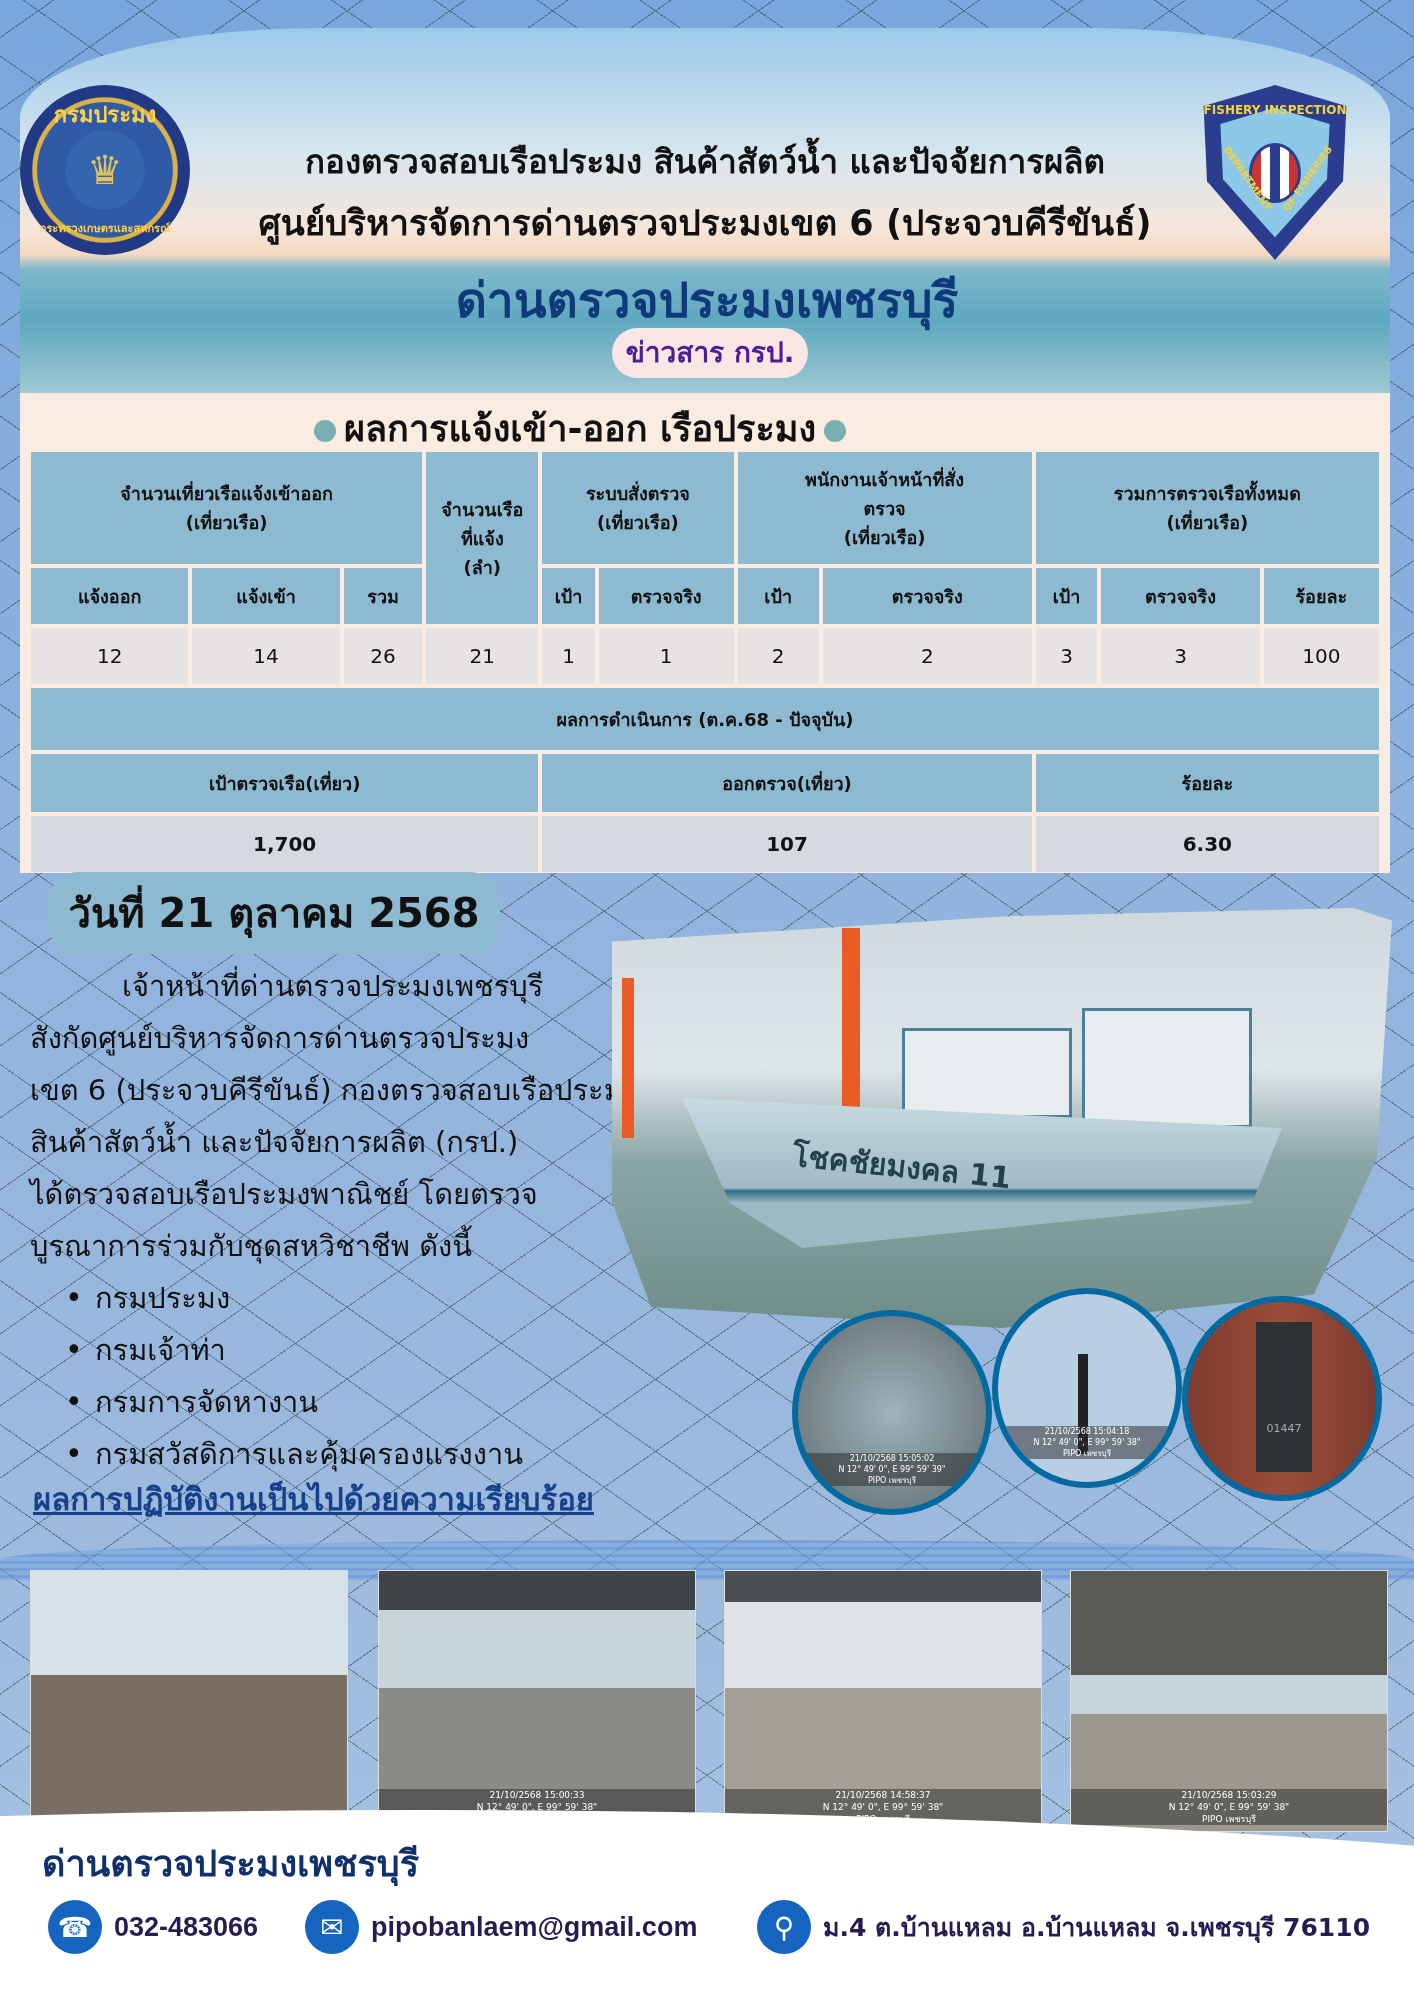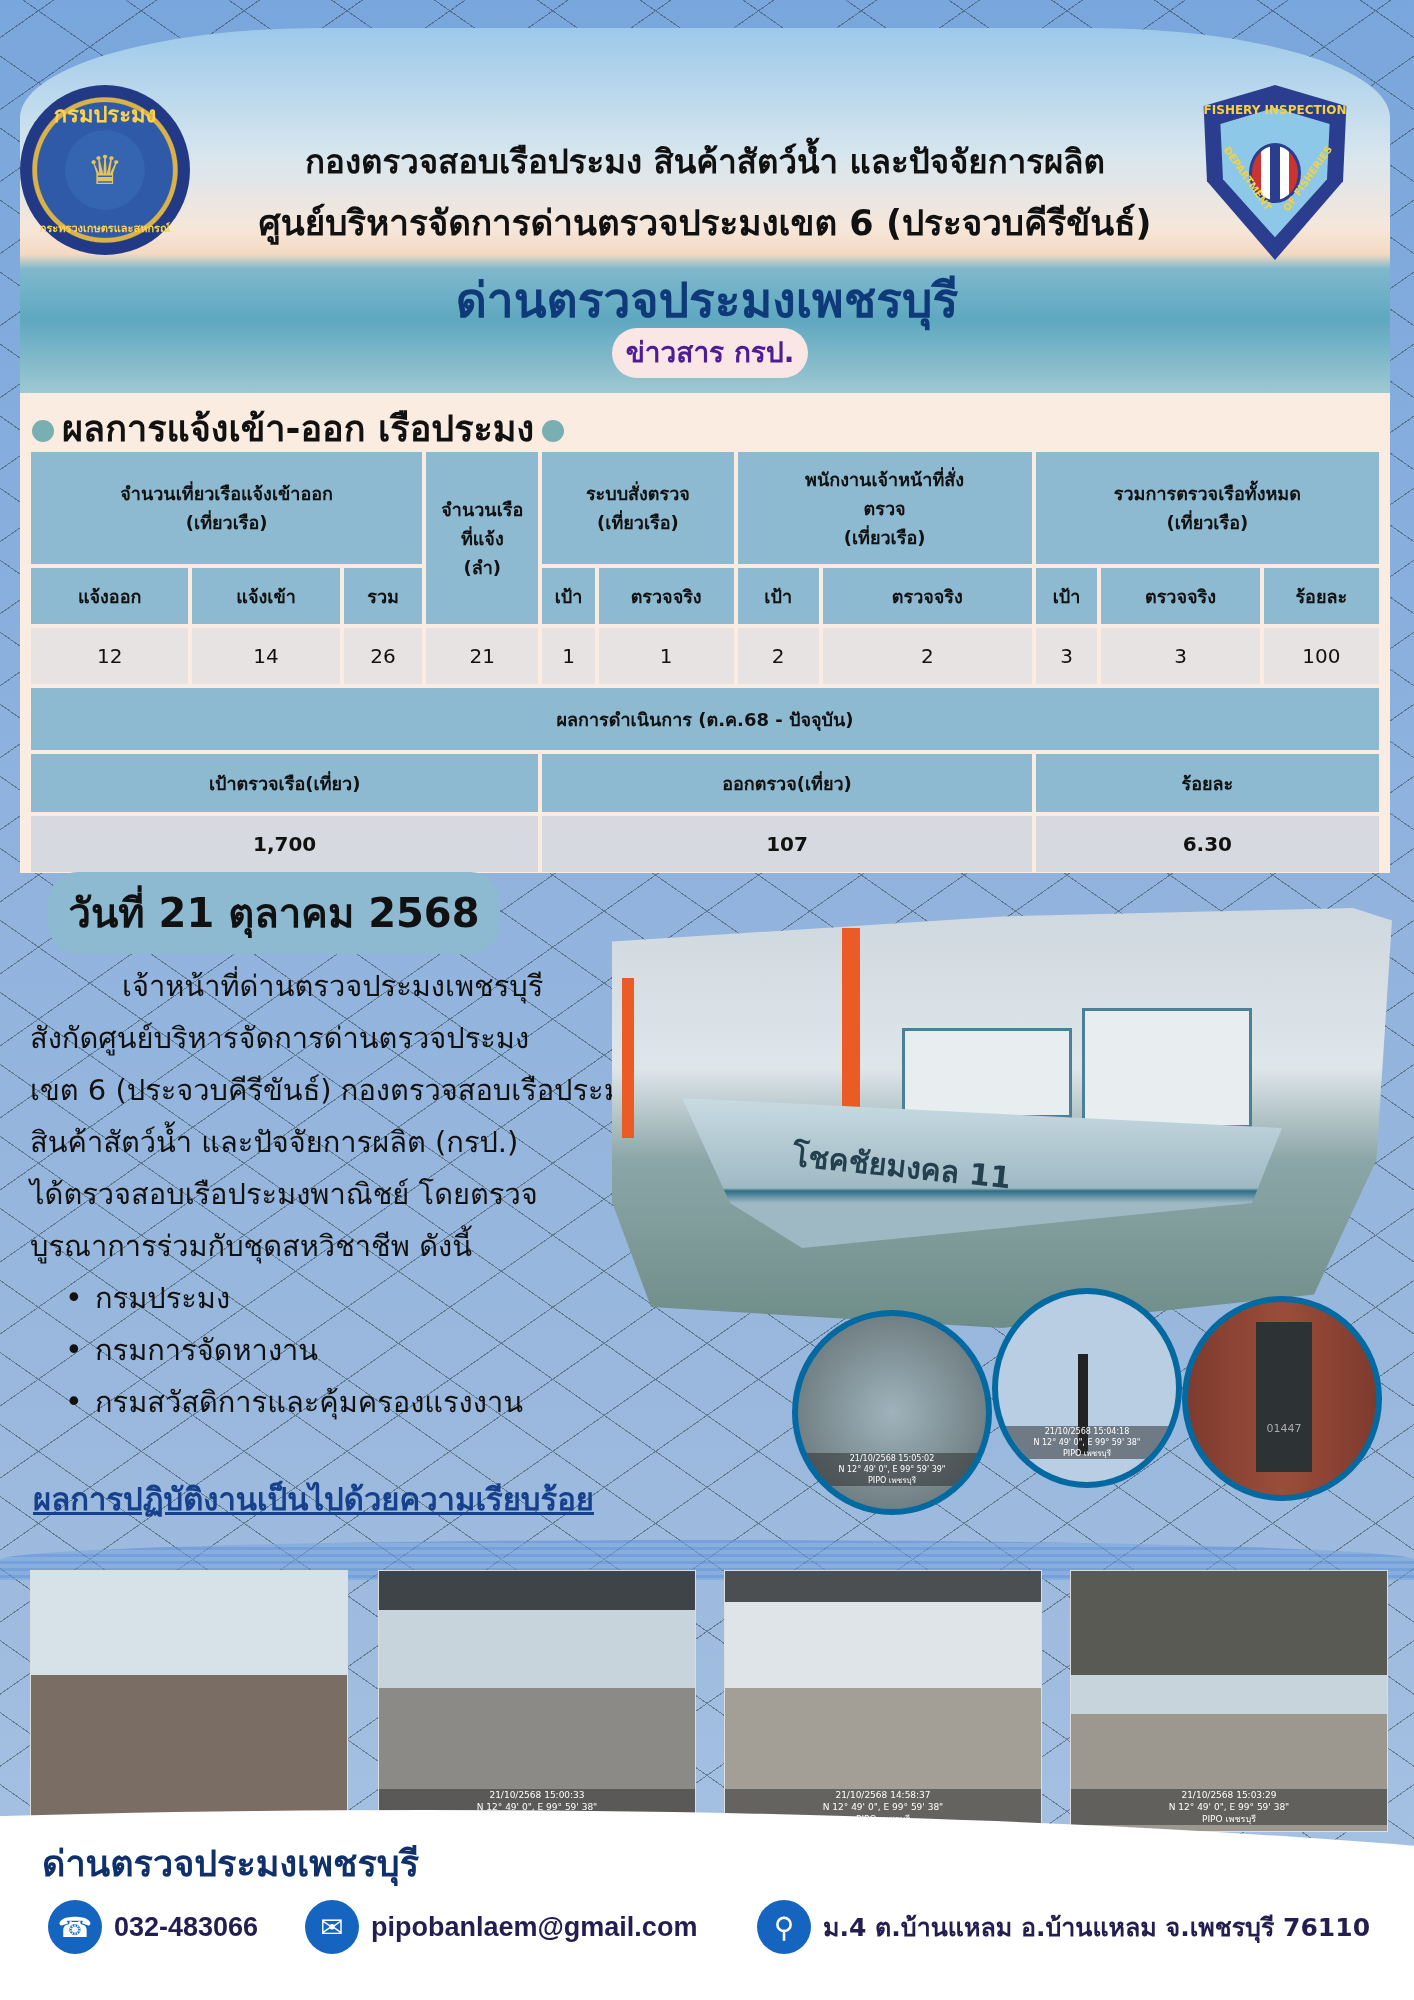--- a/index.html
+++ b/index.html
@@ -20,21 +20,21 @@
   .logo-right .emb { width: 52px; height: 60px; border-radius: 50%; background: linear-gradient(90deg,#c33 0 20%,#fff 20% 40%,#2b3d8f 40% 60%,#fff 60% 80%,#c33 80%); border: 3px solid #2b3d8f; }
   .logo-right .ttop { position: absolute; top: 18px; left: 0; right: 0; text-align: center; font-size: 12px; font-weight: bold; color: #f5d33a; }
   .logo-right .tleft { position: absolute; top: 88px; left: 20px; font-size: 10px; font-weight: bold; color: #f5d33a; transform: rotate(55deg); }
   .logo-right .tright { position: absolute; top: 88px; right: 14px; font-size: 10px; font-weight: bold; color: #f5d33a; transform: rotate(-55deg); }
   .hdr1, .hdr2 { position: absolute; left: 210px; width: 990px; text-align: center; font-weight: bold; color: #111; }
   .hdr1 { top: 135px; font-size: 33px; }
   .hdr2 { top: 195px; font-size: 35px; }
   .title-main { position: absolute; top: 262px; left: 0; width: 1414px; text-align: center; font-size: 48px; font-weight: bold; color: #0f3a7a; }
   .news-pill { position: absolute; top: 328px; left: 612px; width: 196px; height: 50px; border-radius: 25px; background: #fbe6e6; color: #4c1d95; font-weight: bold; font-size: 28px; text-align: center; line-height: 50px; }
   .panel { position: absolute; left: 20px; top: 393px; width: 1370px; height: 480px; background: #fbece2; }
-  .sec-title { position: absolute; top: 400px; left: 0; width: 1160px; font-size: 36px; font-weight: bold; color: #111; margin-left: 24px; }
+  .sec-title { position: absolute; top: 400px; left: 0; width: 1160px; text-align: center; font-size: 36px; font-weight: bold; color: #111; }
   .dot { display: inline-block; width: 22px; height: 22px; border-radius: 50%; background: #79aeb3; vertical-align: middle; margin: 0 8px; }
   table.stats { position: absolute; left: 27px; top: 448px; width: 1356px; border-collapse: separate; border-spacing: 4px; font-family: "DejaVu Sans", sans-serif; }
   table.stats td { text-align: center; vertical-align: middle; font-size: 18px; }
   .th { background: #8db9d1; color: #111; font-weight: bold; }
   .td { background: #e7e3e2; color: #111; font-size: 20px !important; }
   .td2 { background: #d6dae0; font-weight: bold; }
   .date-pill { position: absolute; left: 48px; top: 872px; width: 452px; height: 82px; border-radius: 30px; background: #8db9d1; text-align: center; line-height: 82px; font-size: 40px; font-weight: bold; color: #111; }
   .body-text { position: absolute; left: 30px; top: 960px; width: 580px; font-size: 29px; color: #111; line-height: 52px; }
   .body-text p { white-space: nowrap; }
   .indent { padding-left: 92px; }
@@ -151,20 +151,21 @@
 
 <div class="body-text">
   <p class="indent">เจ้าหน้าที่ด่านตรวจประมงเพชรบุรี</p>
   <p>สังกัดศูนย์บริหารจัดการด่านตรวจประมง</p>
   <p>เขต 6 (ประจวบคีรีขันธ์) กองตรวจสอบเรือประมง</p>
   <p>สินค้าสัตว์น้ำ และปัจจัยการผลิต (กรป.)</p>
   <p>ได้ตรวจสอบเรือประมงพาณิชย์ โดยตรวจ</p>
   <p>บูรณาการร่วมกับชุดสหวิชาชีพ ดังนี้</p>
   <ul class="bullets">
     <li>กรมประมง</li>
+    <li>กรมเจ้าท่า</li>
     <li>กรมการจัดหางาน</li>
     <li>กรมสวัสดิการและคุ้มครองแรงงาน</li>
   </ul>
 </div>
 <div class="result-text">ผลการปฏิบัติงานเป็นไปด้วยความเรียบร้อย</div>
 
 <div class="boat-photo">
   <div class="mast" style="left:230px;top:20px;height:230px"></div>
   <div class="mast" style="left:10px;top:70px;height:160px;width:12px"></div>
   <div class="cabin" style="left:290px;top:120px;width:170px;height:90px"></div>

